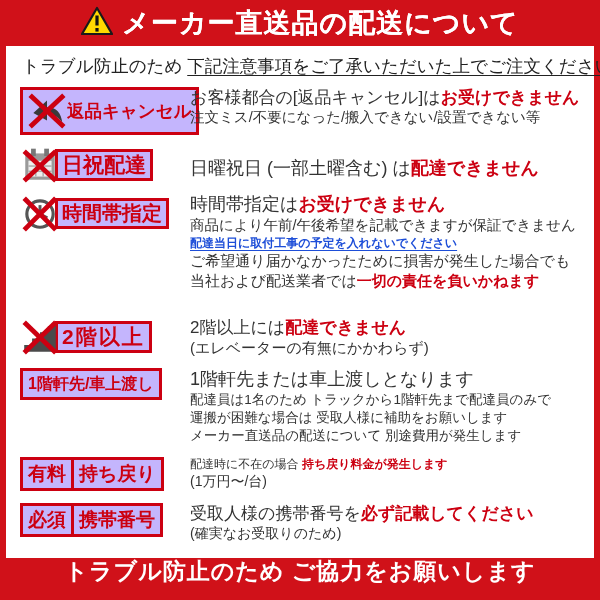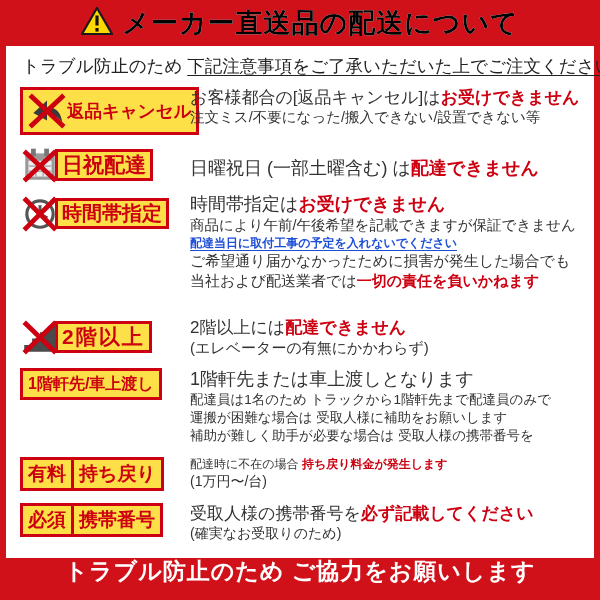--- a/index.html
+++ b/index.html
@@ -8,39 +8,39 @@
     position:relative; overflow:hidden;
     background:#d01119;
     font-family:"Liberation Sans","DejaVu Sans",sans-serif;
     color:#333;
   }
   
   .header {
     height:46px; display:flex; align-items:center; justify-content:center; gap:9px;
   }
   .header .title {
-    color:#000000; font-weight:bold; font-size:27px; letter-spacing:1px;
+    color:#ffffff; font-weight:bold; font-size:27px; letter-spacing:1px;
     text-shadow:0 0 0 #fff;
   }
   
   .panel {
     position:absolute; left:6px; right:6px; top:46px; bottom:42px;
     background:#fff; padding:6px 8px 0 14px;
   }
   .subtitle { font-size:17.5px; color:#222; margin:2px 0 9px 2px; white-space:pre; }
   .subtitle .u { text-decoration:underline; text-underline-offset:3px; }
 
   .row { display:flex; align-items:flex-start; }
   .left { width:166px; flex:none; display:flex; align-items:center; }
   .right { flex:1; padding-left:4px; }
 
   
   .lblbox {
     border:3px solid #cc0011; display:inline-flex; align-items:center;
-    padding:1px 4px; background:#fde047;
+    padding:1px 4px; background:#c4b5fd;
   }
   .lbl { color:#cc0011; font-weight:bold; white-space:nowrap; line-height:1.15; }
   .icon { width:40px; height:40px; flex:none; position:relative; }
   .icon svg { display:block; width:100%; height:100%; }
   .icon-out { margin-right:-5px; z-index:2; }
   .box2 { margin-left:-3px; }
 
   
   .l-big  { font-size:17px;   line-height:1.25; color:#333; }
   .l-big2 { font-size:18px;   line-height:1.3;  color:#333; }
@@ -175,21 +175,21 @@
   <div class="row r5">
     <div class="left">
       <span class="lblbox" style="padding:4px 5px;">
         <span class="lbl" style="font-size:16px;">1階軒先/車上渡し</span>
       </span>
     </div>
     <div class="right">
       <div class="l-big2">1階軒先または車上渡しとなります</div>
       <div class="l-xs">配達員は1名のため トラックから1階軒先まで配達員のみで</div>
       <div class="l-xs">運搬が困難な場合は 受取人様に補助をお願いします</div>
-      <div class="l-xs">補助が難しく助手が必要な場合は 受取人様の携帯番号を</div>
+      <div class="l-xs">メーカー直送品の配送について 別途費用が発生します</div>
     </div>
   </div>
 
   <div class="row r6">
     <div class="left">
       <span class="lblbox" style="padding:3px 5px;">
         <span class="lbl" style="font-size:19px;">有料</span>
       </span>
       <span class="lblbox box2" style="padding:3px 5px;">
         <span class="lbl" style="font-size:19px;">持ち戻り</span>

